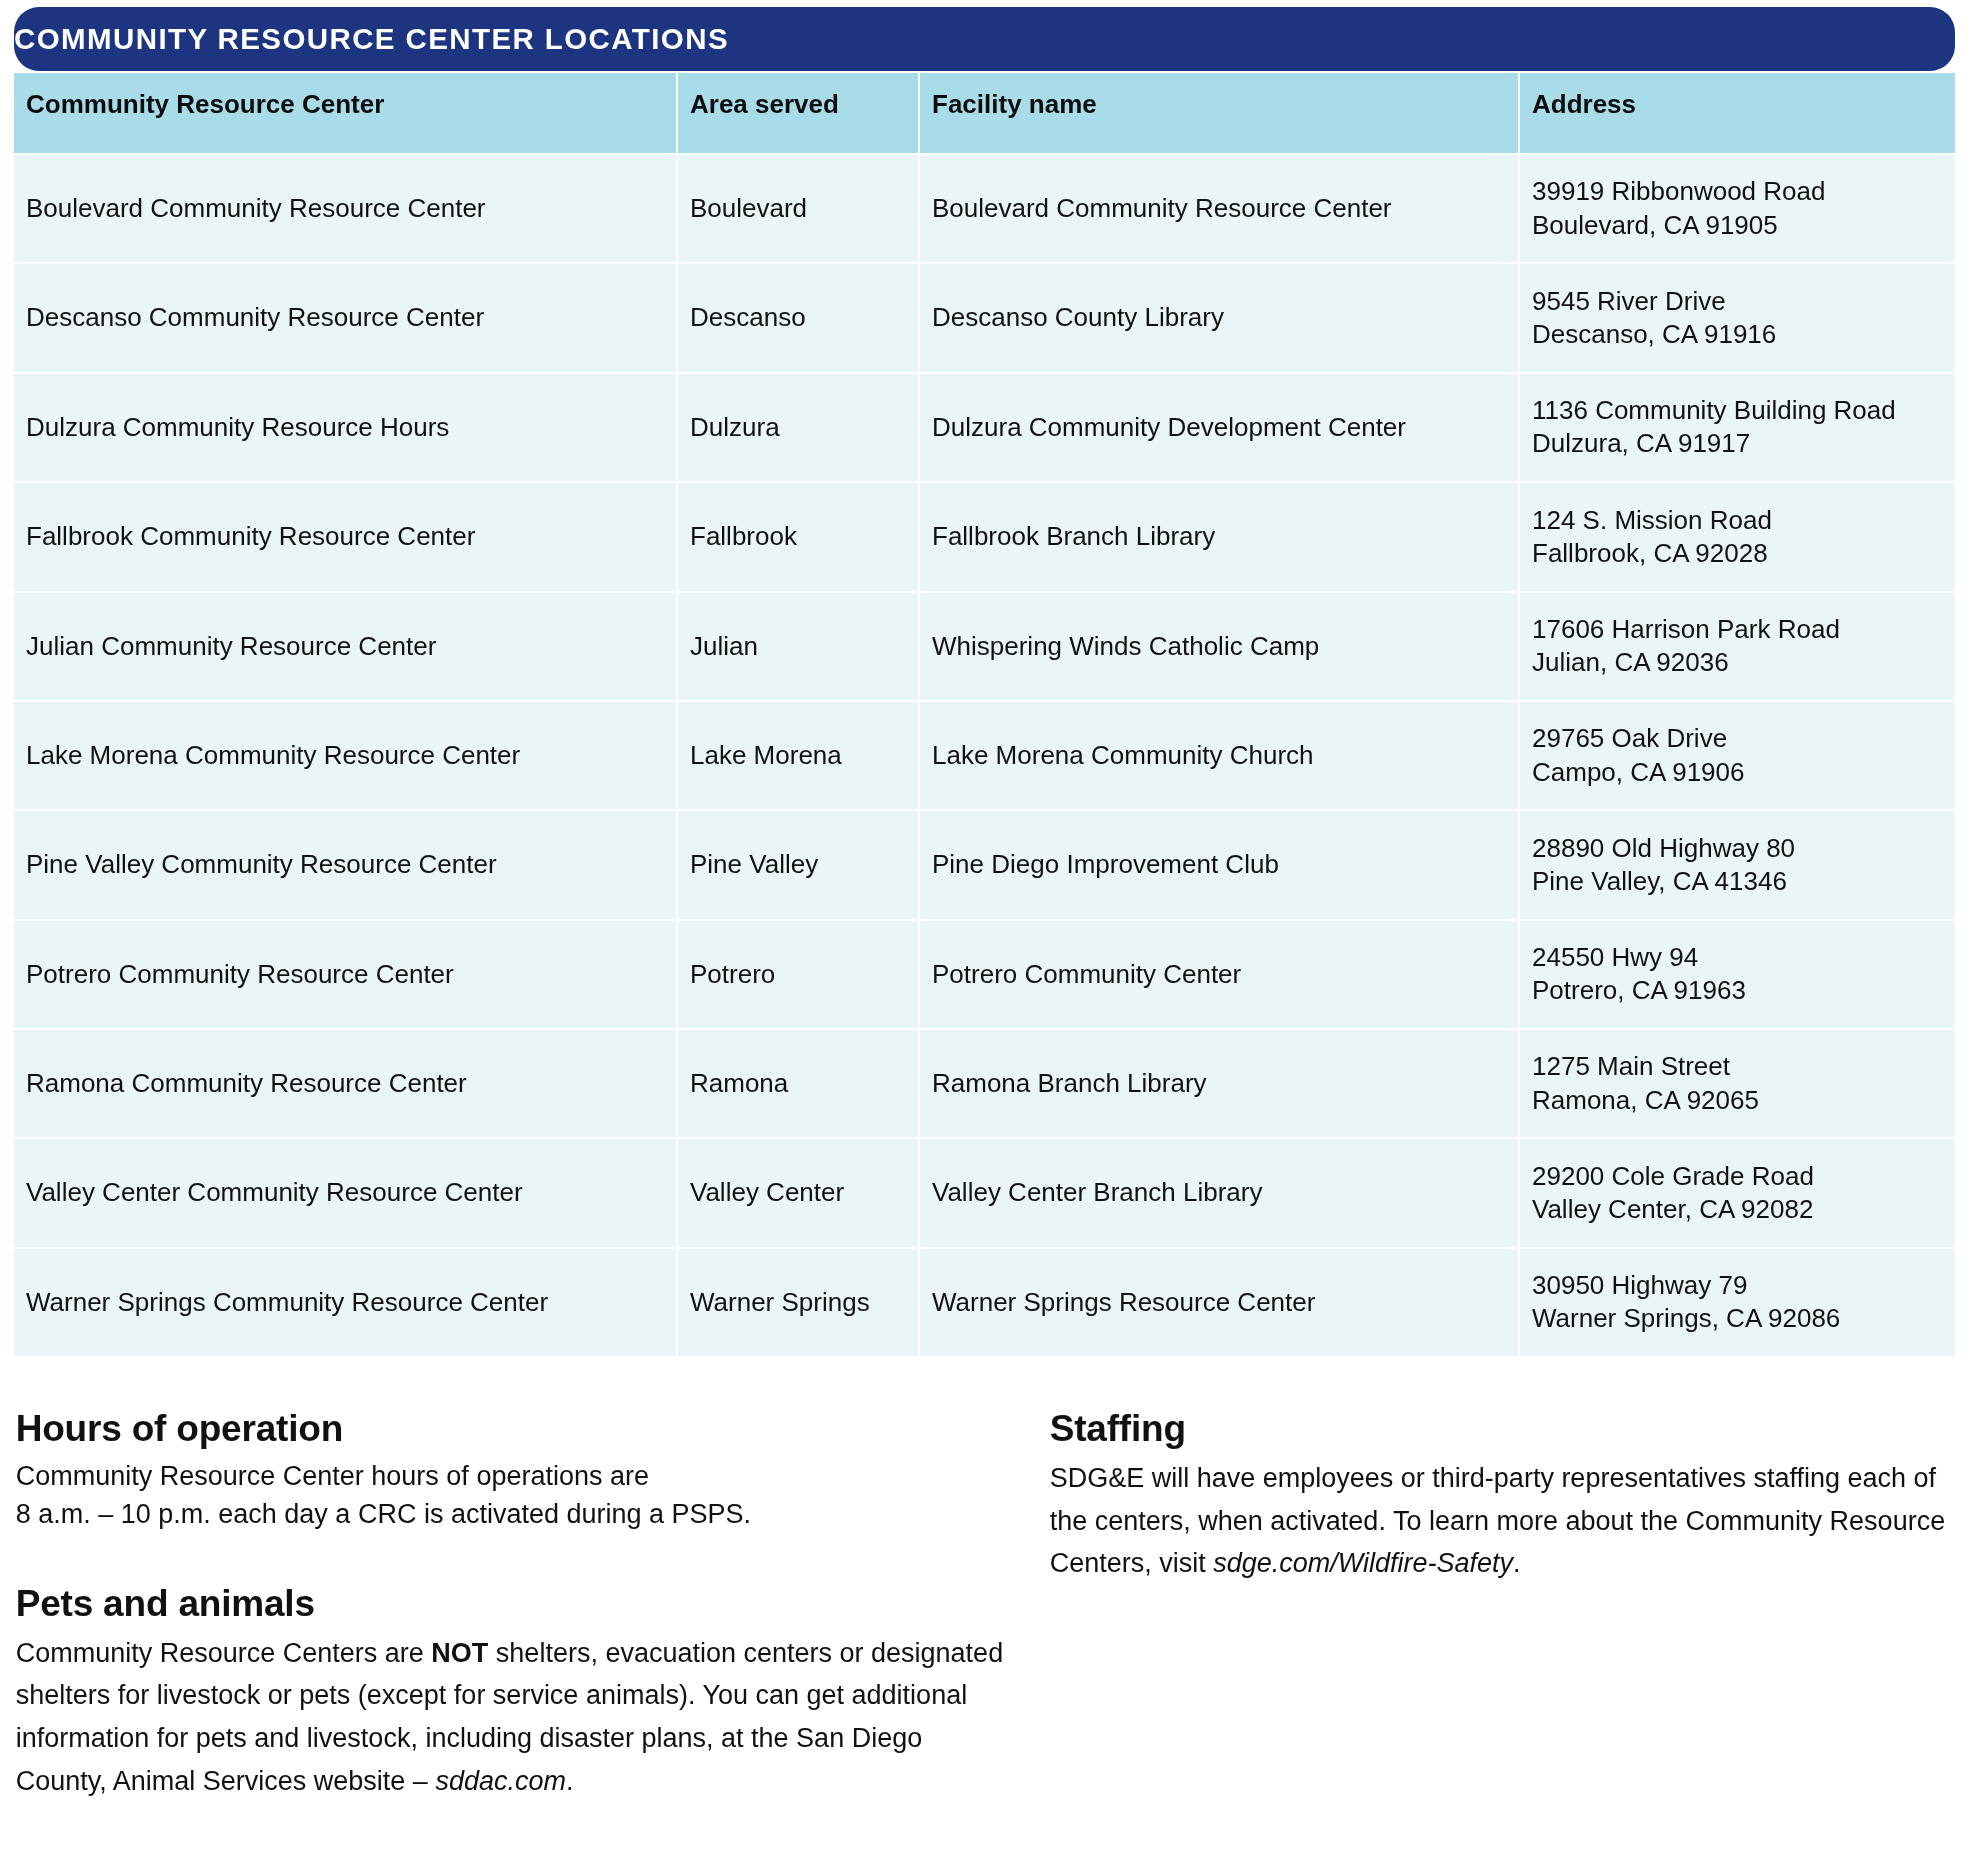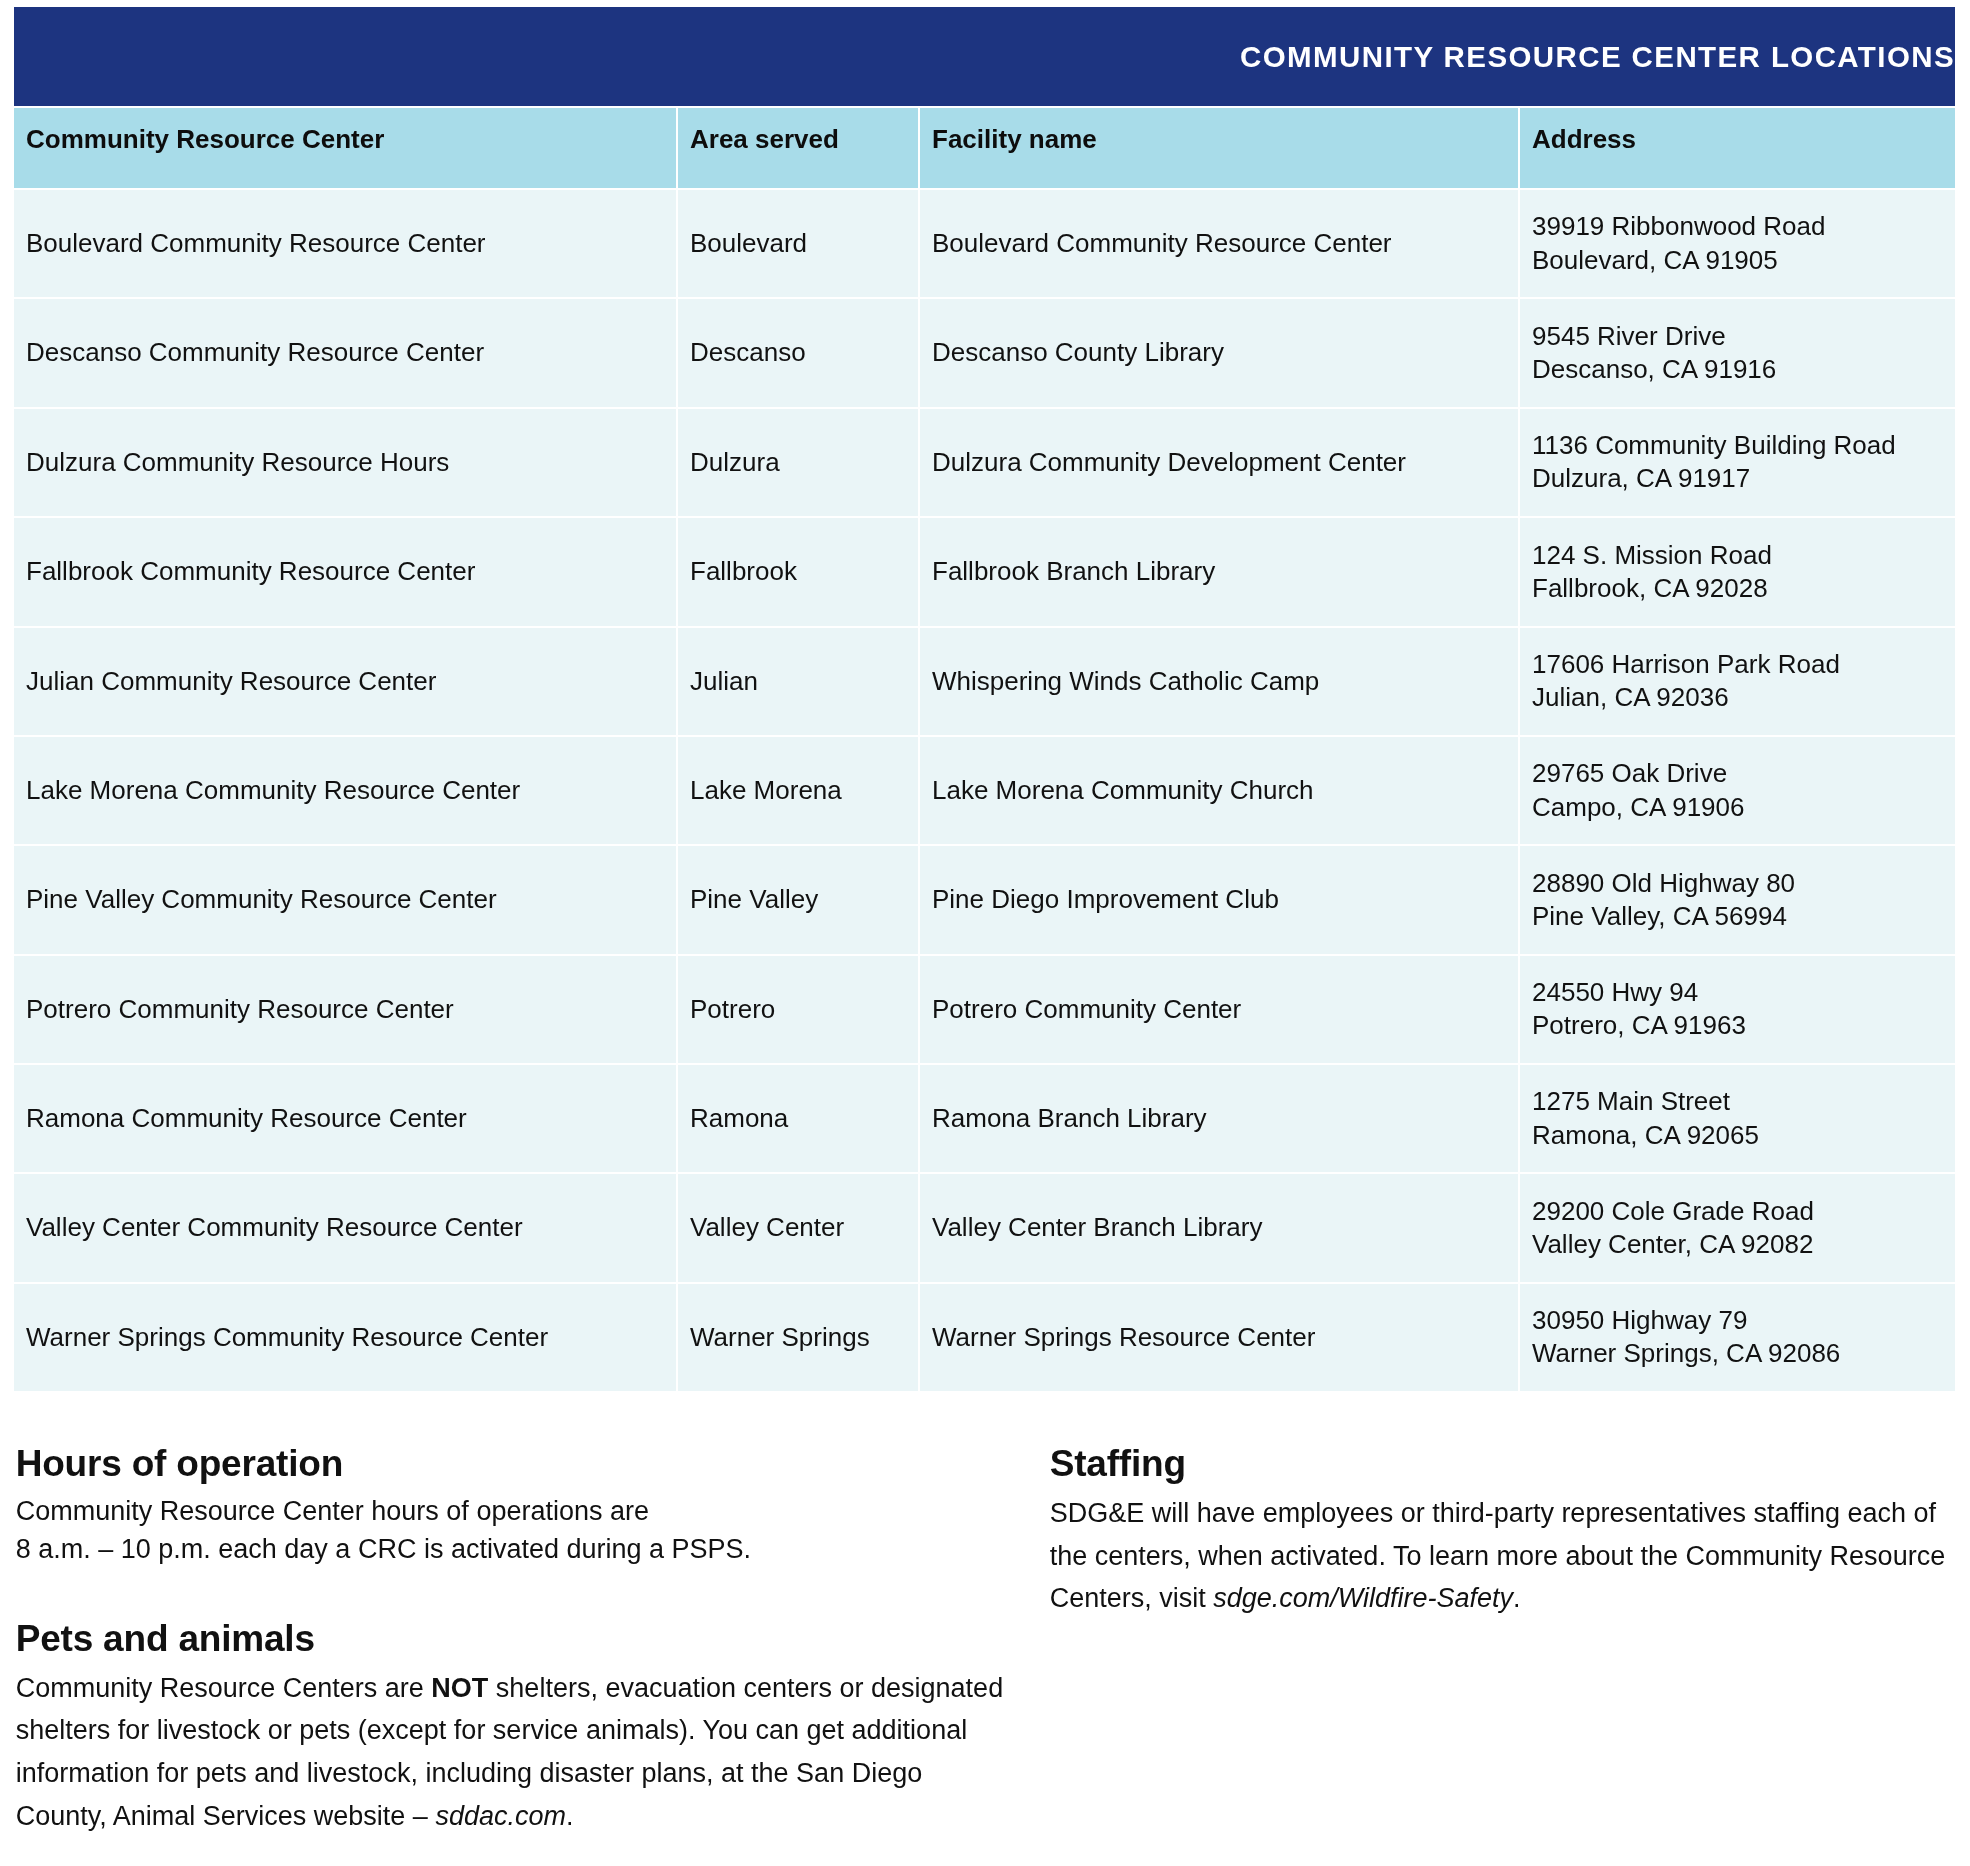--- a/index.html
+++ b/index.html
@@ -28,24 +28,25 @@
     border-collapse: separate;
     border-spacing: 0;
     table-layout: fixed;
   }
   .title-bar {
     background: #1d3480;
     color: #ffffff;
     font-size: 29.5px;
     font-weight: 700;
     letter-spacing: 1.4px;
-    text-align: right;
-    height: 99px;
+    text-align: left;
+    height: 64px;
     vertical-align: middle;
     padding: 0;
+    border-radius: 25px;
   }
   .col-head {
     background: #a8dce9;
     color: #0d0d0d;
     font-size: 26px;
     font-weight: 700;
     text-align: left;
     height: 63px;
     vertical-align: middle;
     padding: 0 12px 17px 12px;
@@ -179,21 +180,21 @@
             <span class="addr-line">29765 Oak Drive</span>
             <span class="addr-line">Campo, CA 91906</span>
           </td>
         </tr>
         <tr>
           <td class="cell first">Pine Valley Community Resource Center</td>
           <td class="cell">Pine Valley</td>
           <td class="cell">Pine Diego Improvement Club</td>
           <td class="cell">
             <span class="addr-line">28890 Old Highway 80</span>
-            <span class="addr-line">Pine Valley, CA 56994</span>
+            <span class="addr-line">Pine Valley, CA 41346</span>
           </td>
         </tr>
         <tr>
           <td class="cell first">Potrero Community Resource Center</td>
           <td class="cell">Potrero</td>
           <td class="cell">Potrero Community Center</td>
           <td class="cell">
             <span class="addr-line">24550 Hwy 94</span>
             <span class="addr-line">Potrero, CA 91963</span>
           </td>

